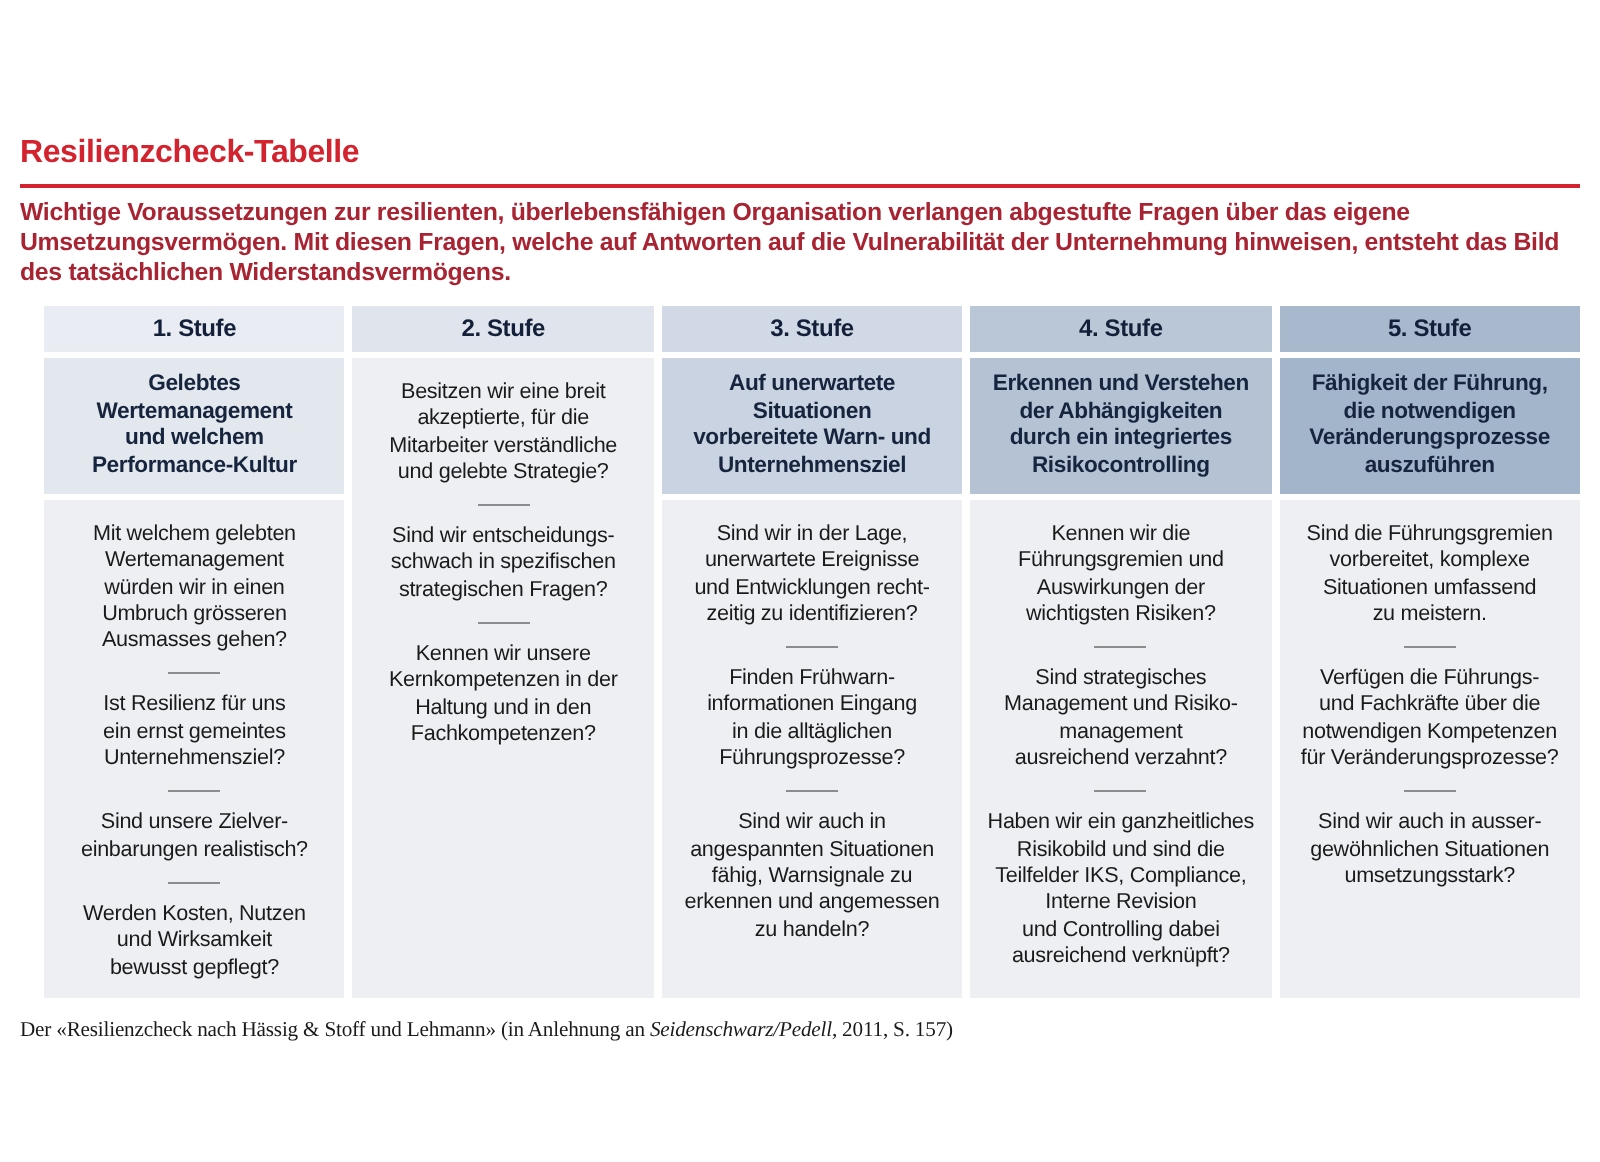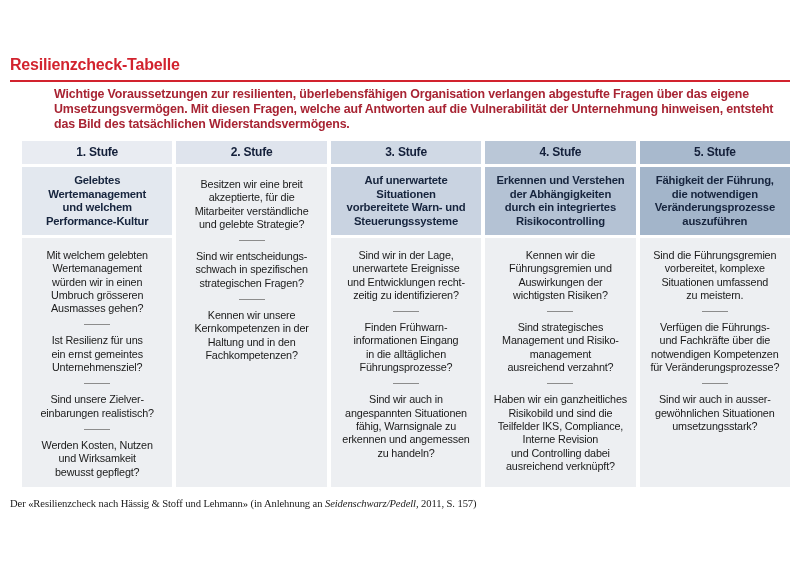--- a/index.html
+++ b/index.html
@@ -7,21 +7,21 @@
     width: 800px;
     height: 581px;
     background: #ffffff;
     font-family: "Liberation Sans", sans-serif;
     position: relative;
     overflow: hidden;
   }
   .page {
     position: absolute;
     left: 10px;
-    top: 56px;
+    top: 68px;
     width: 780px;
   }
   .title {
     font-size: 16px;
     font-weight: bold;
     letter-spacing: -0.2px;
     margin: 0 0 6px 0;
   }
   .title-rule {
     height: 0;
@@ -97,21 +97,21 @@
     font-family: Liberation Serif, serif;
   }
   .footer .it { font-style: italic; }
 </style>
 </head>
 <body>
 
 <div class="page">
   <h1 class="title" style="color: rgb(210, 35, 46);">Resilienzcheck-Tabelle</h1>
   <div class="title-rule" style="border-top-color: rgb(210, 35, 46);"></div>
-  <p class="intro" style="color: rgb(168, 36, 51); margin-left: 44px;">Wichtige Voraussetzungen zur resilienten, überlebensfähigen Organisation verlangen abgestufte Fragen über das eigene Umsetzungsvermögen. Mit diesen Fragen, welche auf Antworten auf die Vulnerabilität der Unternehmung hinweisen, entsteht das Bild des tatsächlichen Widerstandsvermögens.</p>
+  <p class="intro" style="color: rgb(168, 36, 51);">Wichtige Voraussetzungen zur resilienten, überlebensfähigen Organisation verlangen abgestufte Fragen über das eigene Umsetzungsvermögen. Mit diesen Fragen, welche auf Antworten auf die Vulnerabilität der Unternehmung hinweisen, entsteht das Bild des tatsächlichen Widerstandsvermögens.</p>
 
   <div class="table">
 
     <div class="col" style="--hdr-tint: #e9ecf2; --sub-tint: #e3e8ef; --body-tint: #edeff2;">
       <div class="hdr">1. Stufe</div>
       <div class="sub">Gelebtes
 Wertemanagement
 und welchem
 Performance-Kultur</div>
       <div class="body">
@@ -151,21 +151,21 @@
 Haltung und in den
 Fachkompetenzen?</div>
       </div>
     </div>
 
     <div class="col" style="--hdr-tint: #d0d9e5; --sub-tint: #c9d3e1; --body-tint: #edeff2;">
       <div class="hdr">3. Stufe</div>
       <div class="sub">Auf unerwartete
 Situationen
 vorbereitete Warn- und
-Steuerungssysteme</div>
+Unternehmensziel</div>
       <div class="body">
         <div class="q">Sind wir in der Lage,
 unerwartete Ereignisse
 und Entwicklungen recht-
 zeitig zu identifizieren?</div>
         <div class="q-sep"></div>
         <div class="q">Finden Frühwarn-
 informationen Eingang
 in die alltäglichen
 Führungsprozesse?</div>

